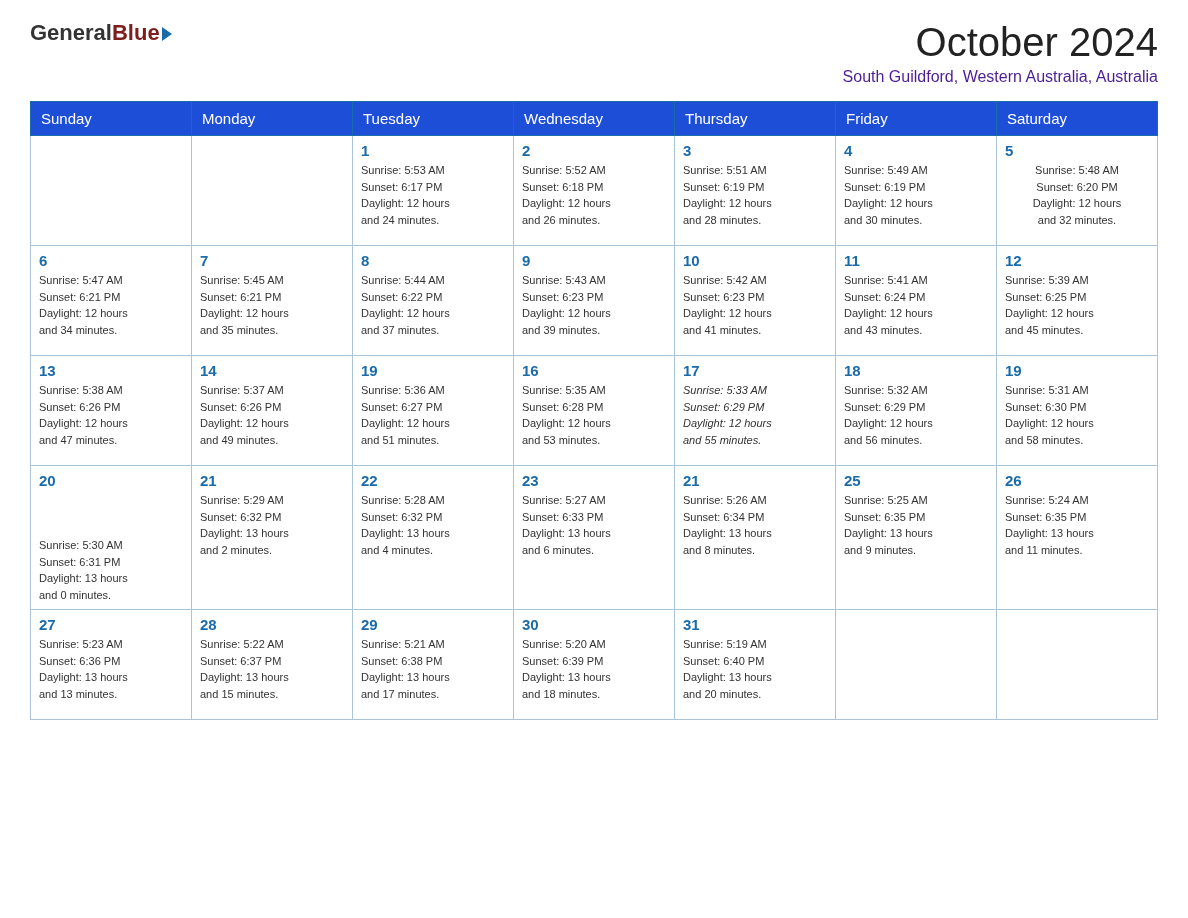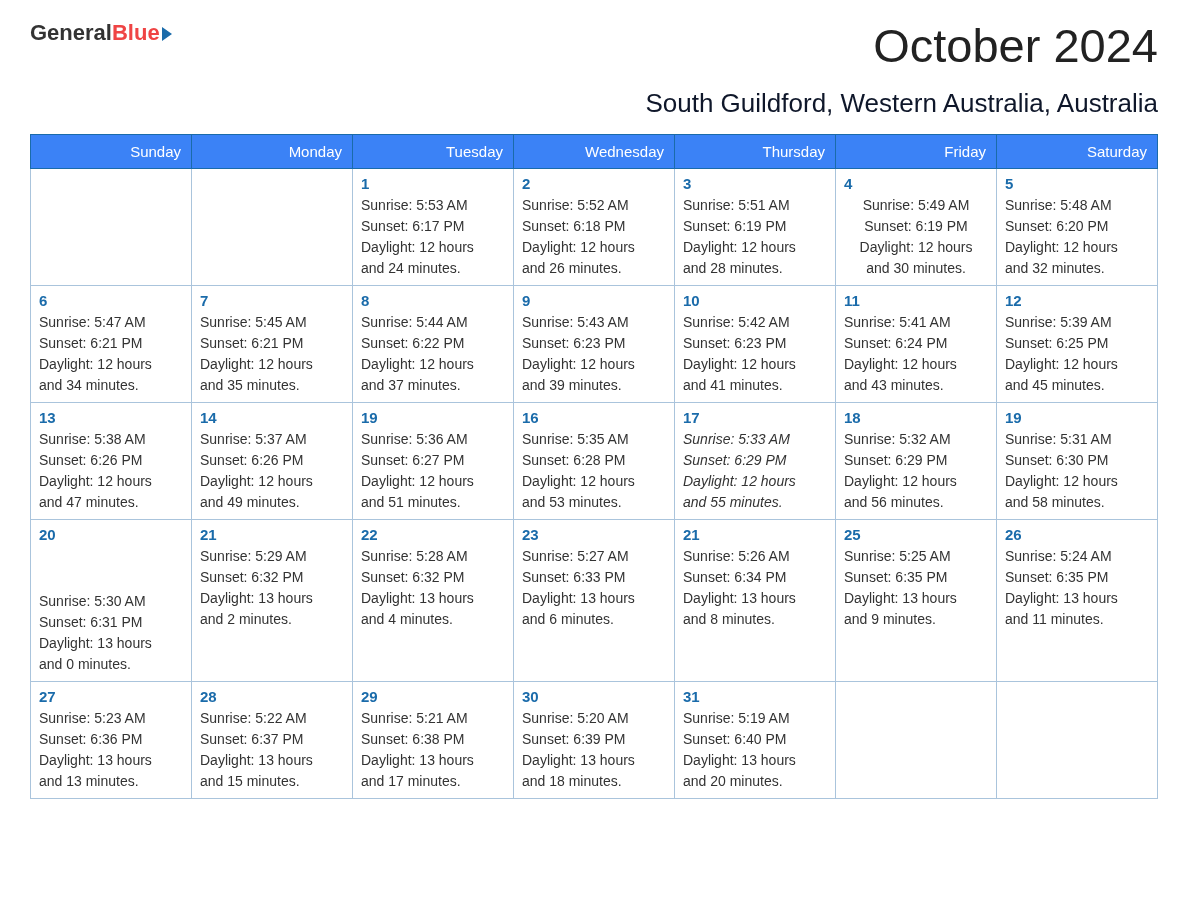--- a/index.html
+++ b/index.html
@@ -32,77 +32,77 @@
       font-weight: bold;
       color: #333;
     }
     .logo-blue-container {
       display: flex;
       align-items: center;
     }
     .logo-blue {
       font-size: 22px;
       font-weight: bold;
-      color: #ef4444;
+      color: #7f1d1d;
     }
     .logo-arrow {
       width: 0;
       height: 0;
       border-left: 10px solid #1a6baa;
       border-top: 7px solid transparent;
       border-bottom: 7px solid transparent;
       margin-left: 2px;
       margin-bottom: -2px;
     }
     .title-area {
       text-align: right;
     }
     .main-title {
-      font-size: 47px;
+      font-size: 40px;
       font-weight: normal;
       color: #222;
       line-height: 1.1;
     }
     .subtitle {
-      font-size: 26px;
-      color: #0f172a;
-      margin-top: 16px;
+      font-size: 16px;
+      color: #4c1d95;
+      margin-top: 4px;
     }
     .calendar {
       width: 100%;
       border-collapse: collapse;
       margin-top: 15px;
     }
     .calendar thead th {
-      background-color: #3b82f6;
+      background-color: #1d4ed8;
       color: white;
       padding: 8px 10px;
       font-size: 15px;
       font-weight: normal;
-      text-align: right;
+      text-align: left;
       border: 1px solid #1a6baa;
     }
     .calendar tbody td {
       border: 1px solid #aac4dc;
       vertical-align: top;
       padding: 6px 8px;
       width: 14.28%;
       min-height: 110px;
       font-size: 13px;
       color: #222;
     }
     .day-number {
       font-size: 15px;
       font-weight: bold;
       color: #1a6baa;
       display: block;
       margin-bottom: 3px;
     }
     .day-info {
-      font-size: 14px;
+      font-size: 11px;
       color: #333;
       line-height: 1.5;
     }
     .empty-cell {
       background: #fff;
     }
     tbody tr td {
       height: 110px;
     }
   </style>
@@ -157,28 +157,28 @@
         </td>
         <td>
           <span class="day-number">3</span>
           <div class="day-info" style="white-space: pre-line;">Sunrise: 5:51 AM
 Sunset: 6:19 PM
 Daylight: 12 hours
 and 28 minutes.</div>
         </td>
         <td>
           <span class="day-number">4</span>
-          <div class="day-info" style="white-space: pre-line; text-align: center;">Sunrise: 5:49 AM
+          <div class="day-info" style="white-space: pre-line;">Sunrise: 5:49 AM
 Sunset: 6:19 PM
 Daylight: 12 hours
 and 30 minutes.</div>
         </td>
         <td>
           <span class="day-number">5</span>
-          <div class="day-info" style="white-space: pre-line;">Sunrise: 5:48 AM
+          <div class="day-info" style="white-space: pre-line; text-align: center;">Sunrise: 5:48 AM
 Sunset: 6:20 PM
 Daylight: 12 hours
 and 32 minutes.</div>
         </td>
       </tr>
       <tr>
         <td>
           <span class="day-number">6</span>
           <div class="day-info" style="white-space: pre-line;">Sunrise: 5:47 AM
 Sunset: 6:21 PM

